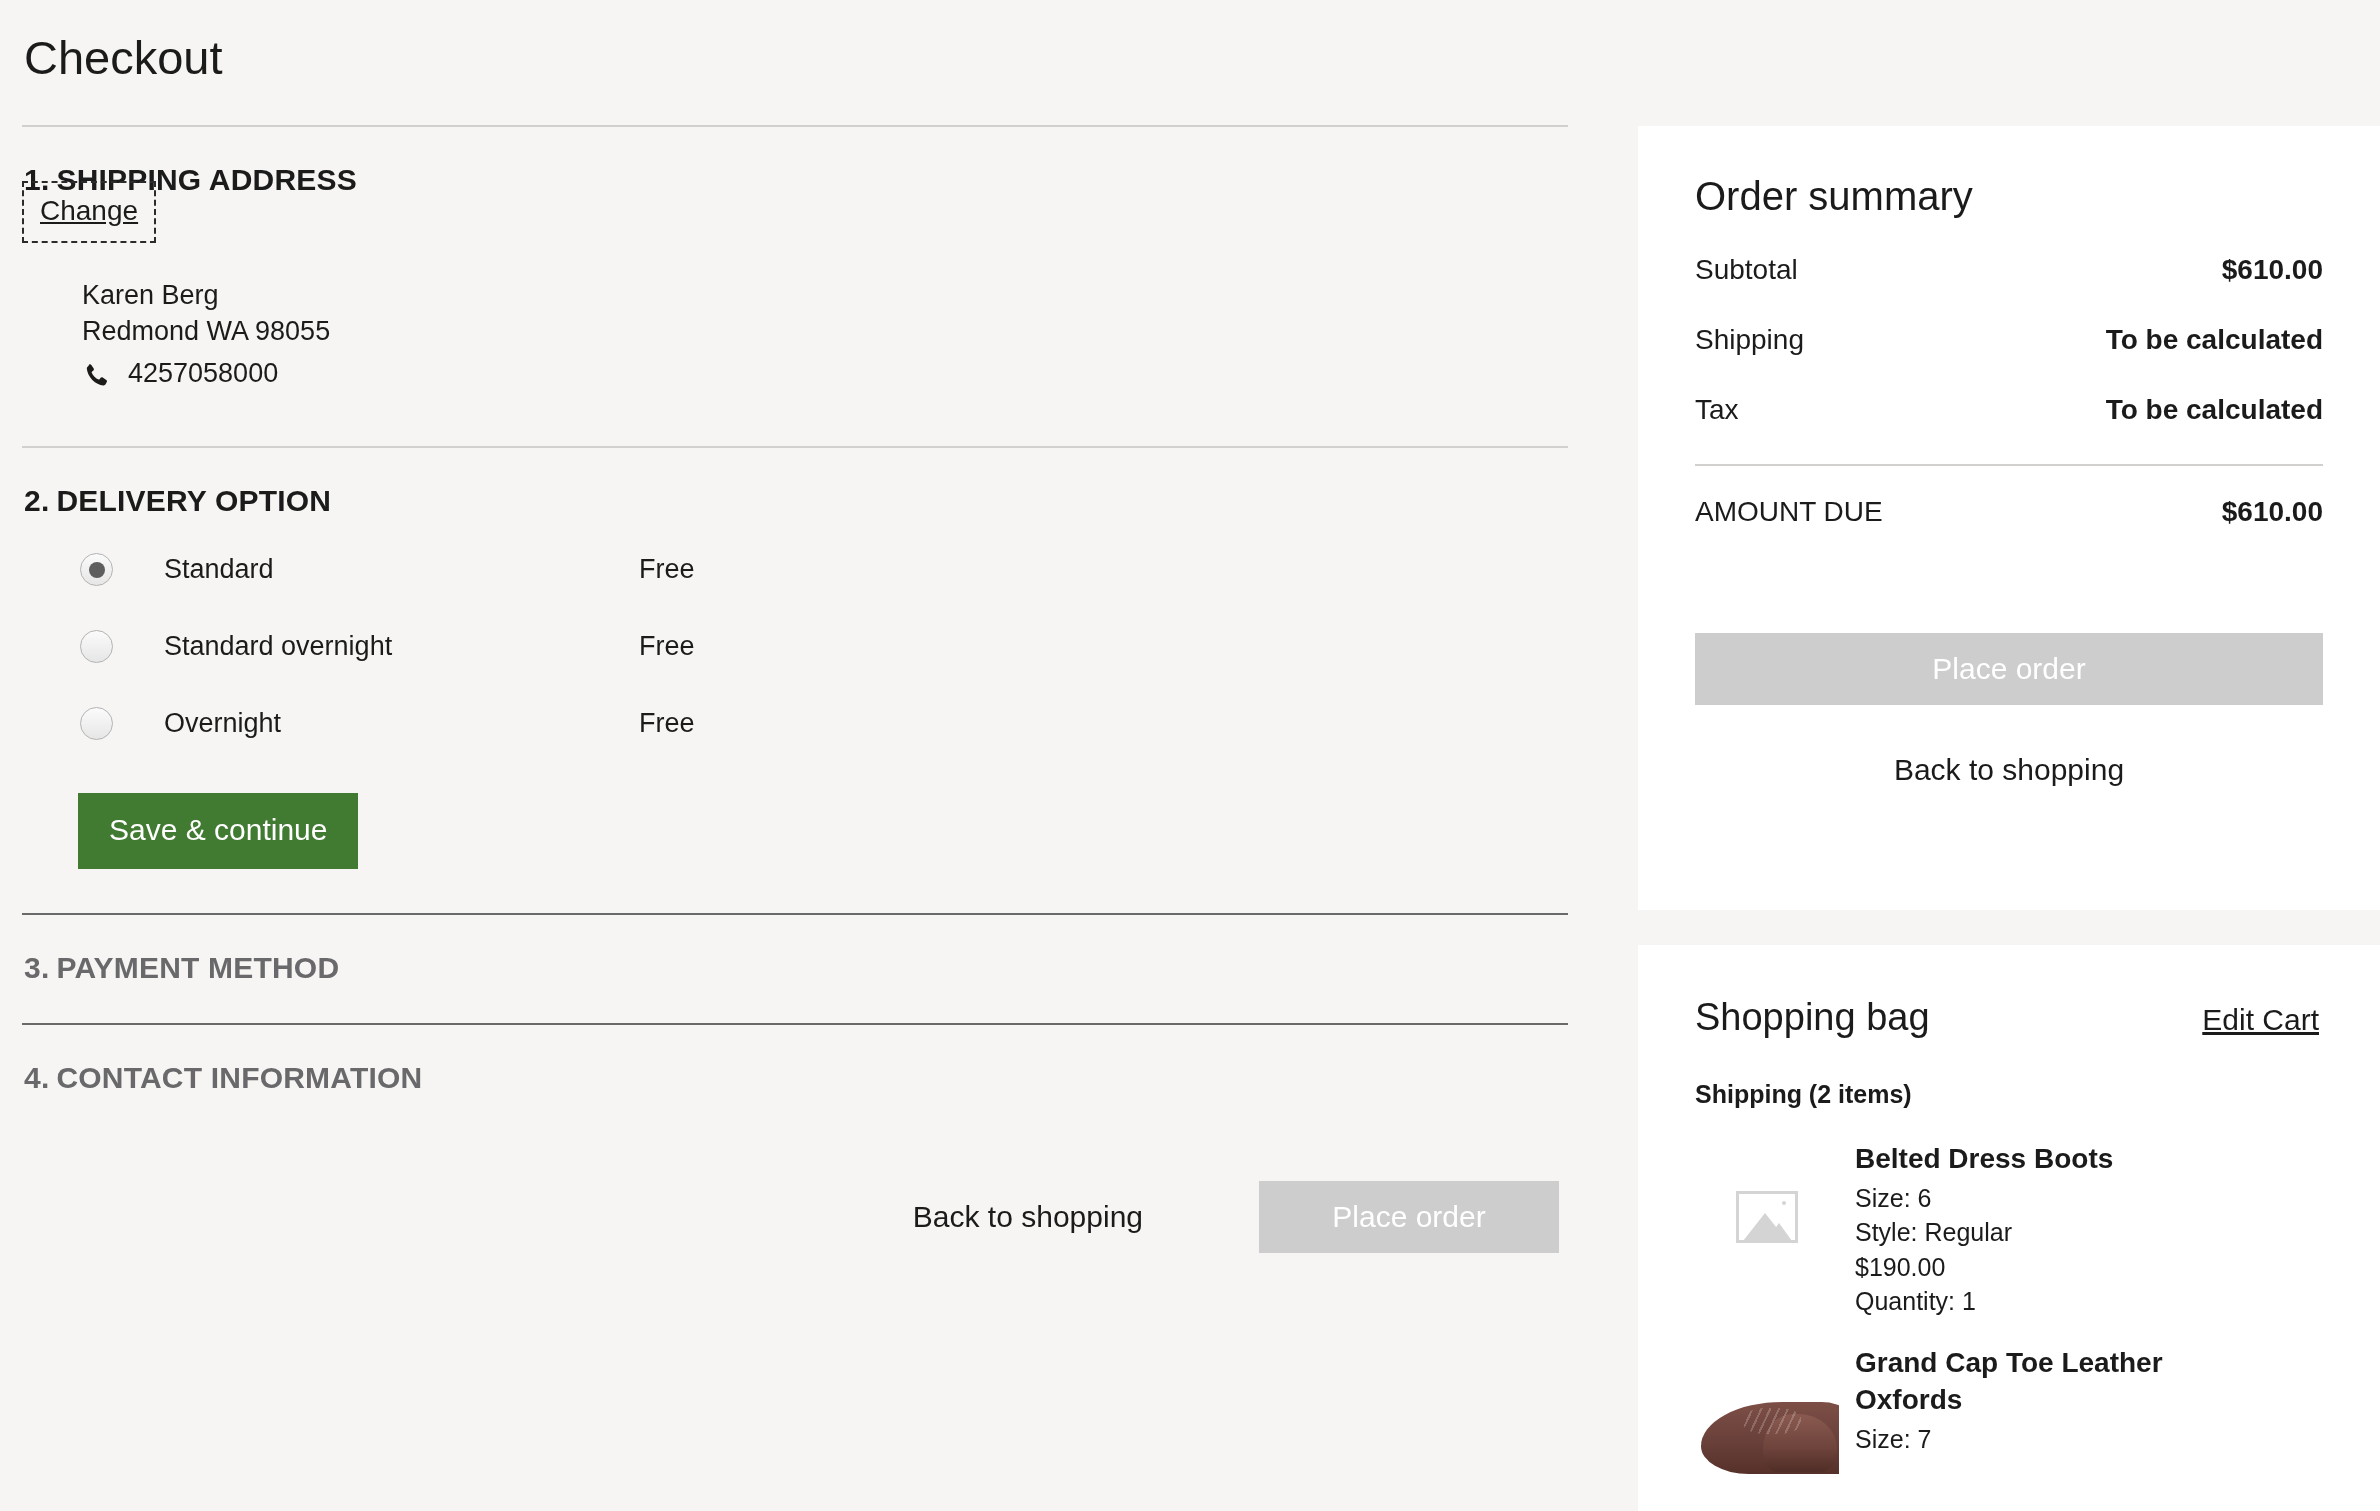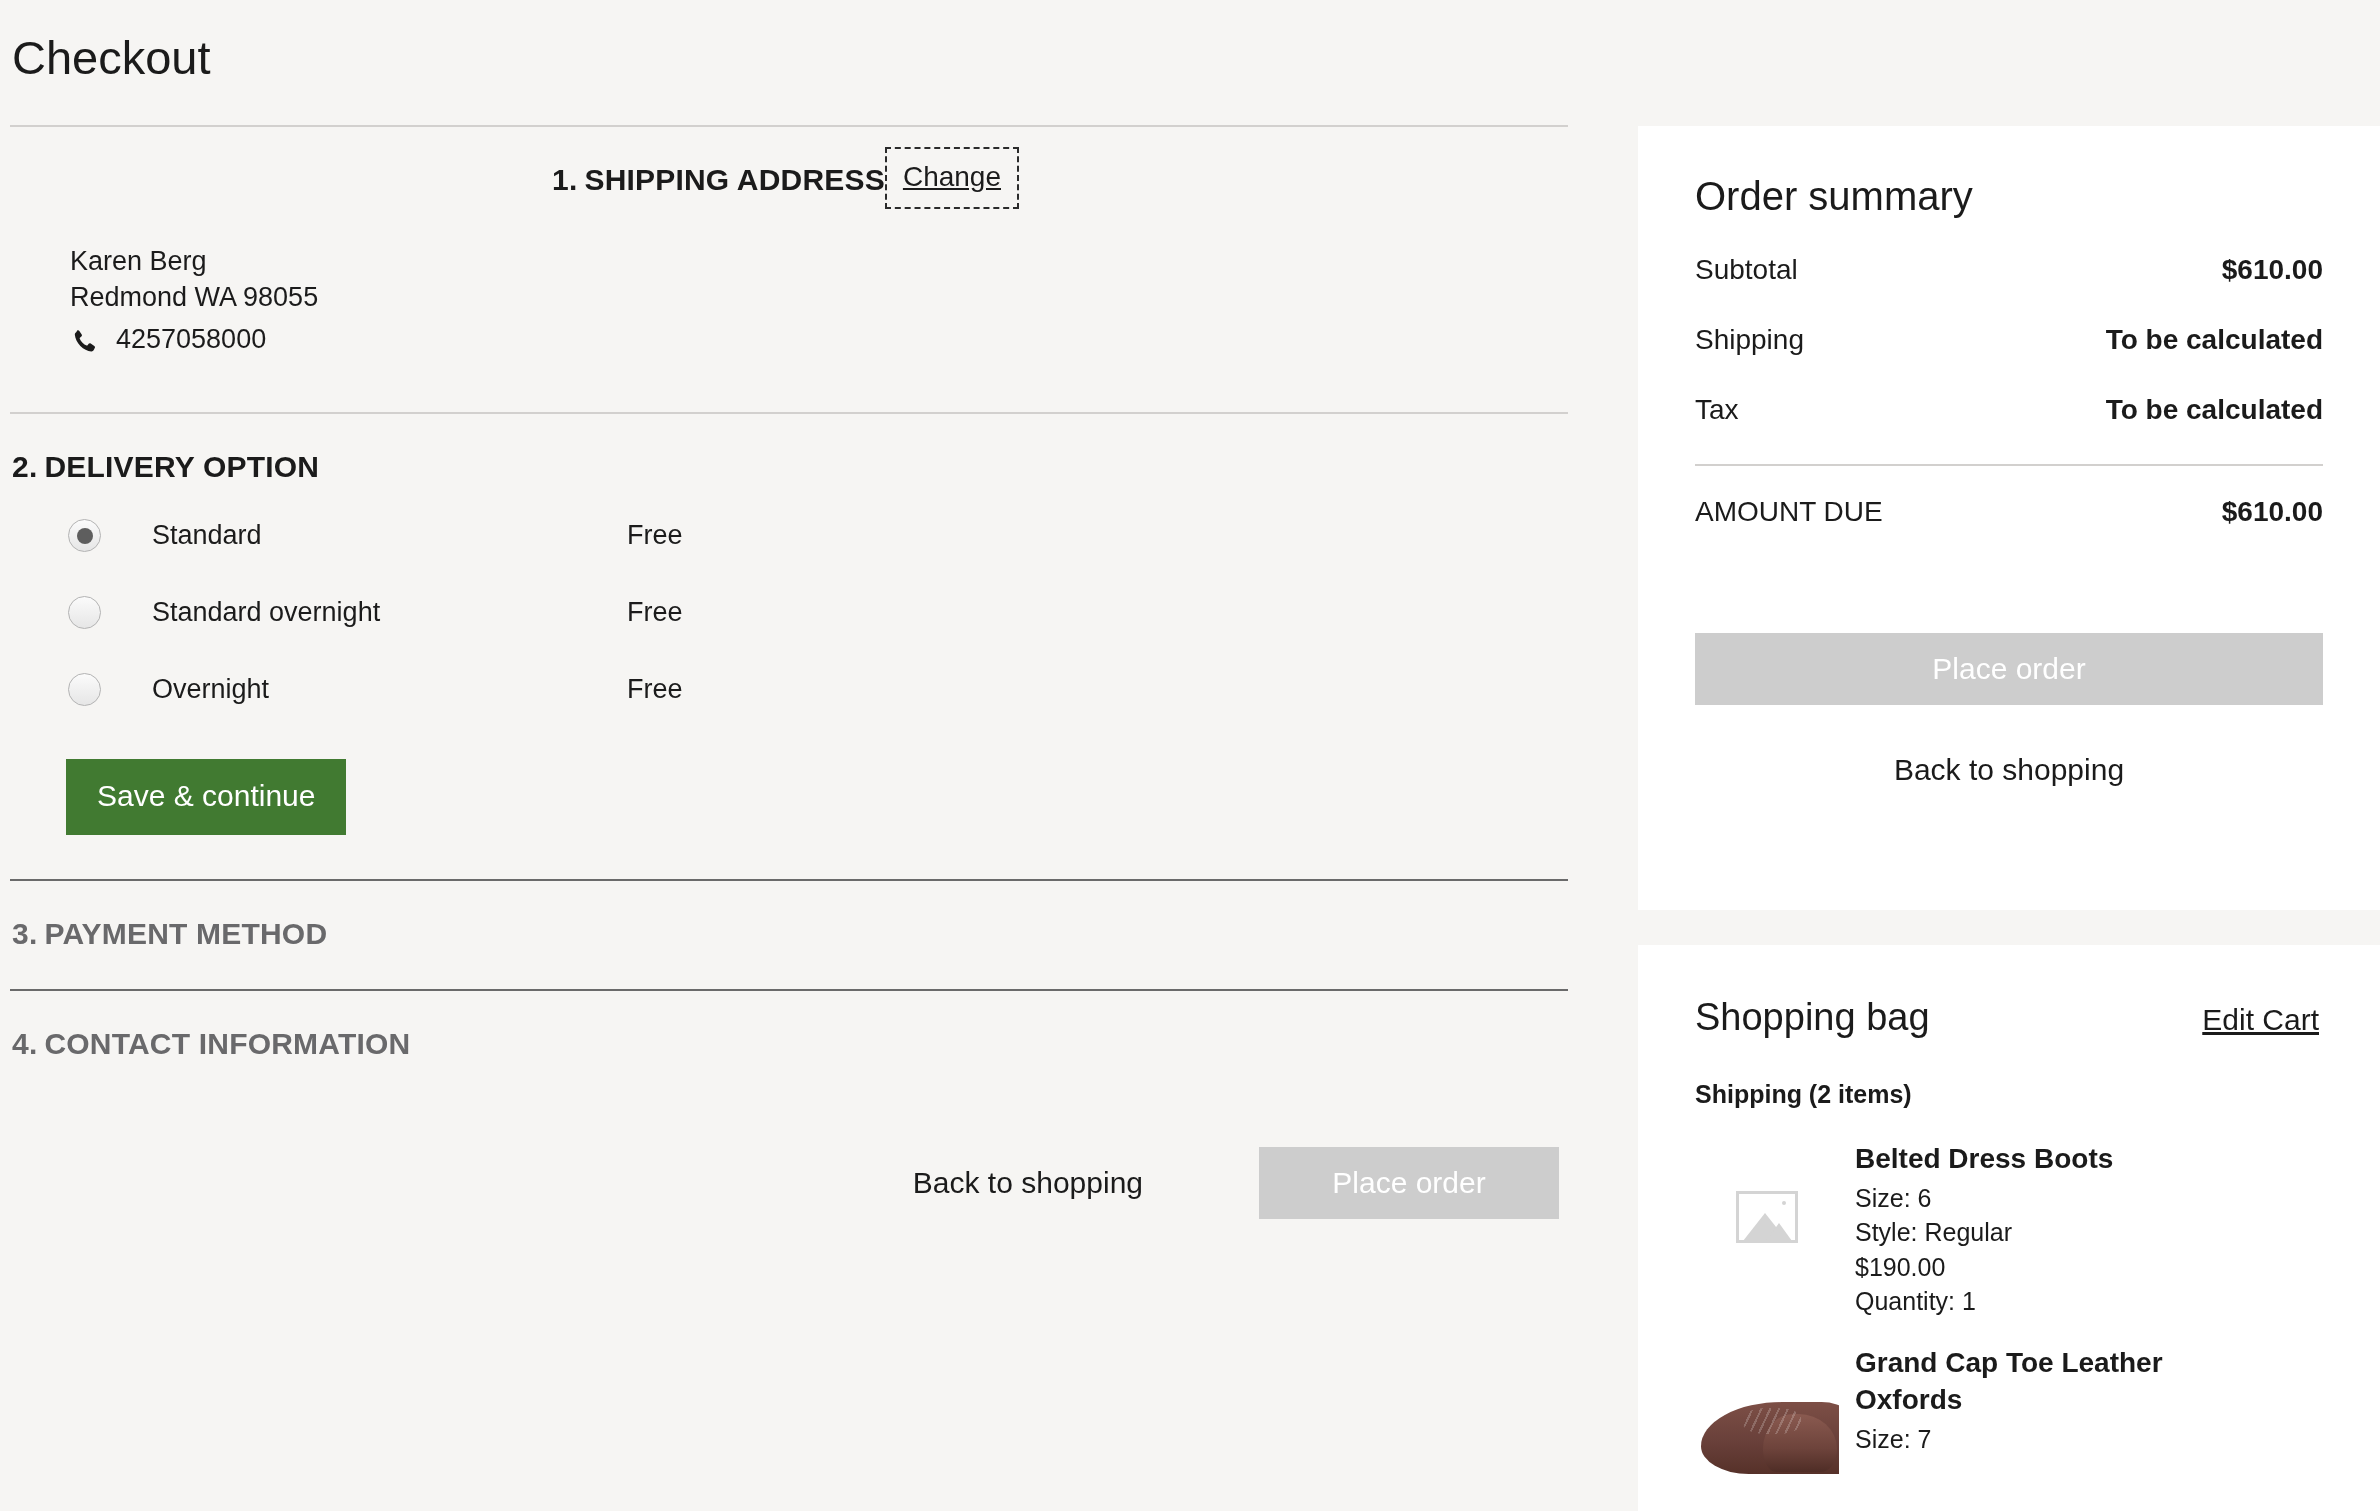--- a/index.html
+++ b/index.html
@@ -24,21 +24,21 @@
 
   
   .left-col {
     position: absolute;
     left: 0;
     top: 0;
     width: 1610px;
     height: 1410px;
     background: #f6f5f3;
     box-sizing: border-box;
-    padding: 0 42px 0 10px;
+    padding: 0 42px 0 22px;
   }
 
   .page-title {
     font-size: 47px;
     font-weight: 400;
     color: #1b1b1b;
     letter-spacing: 0px;
     margin: 0;
     padding-top: 32px;
     padding-left: 2px;
@@ -57,21 +57,22 @@
 
   .section {
     padding-top: 36px;
     padding-bottom: 0;
     position: relative;
   }
 
   .section-head {
     display: flex;
     align-items: flex-start;
-    justify-content: center;
+    justify-content: space-between;
+    flex-direction: column;
   }
 
   .section-title {
     font-size: 30px;
     font-weight: bold;
     letter-spacing: 0.2px;
     color: #1b1b1b;
     margin: 0;
     padding-left: 2px;
   }

